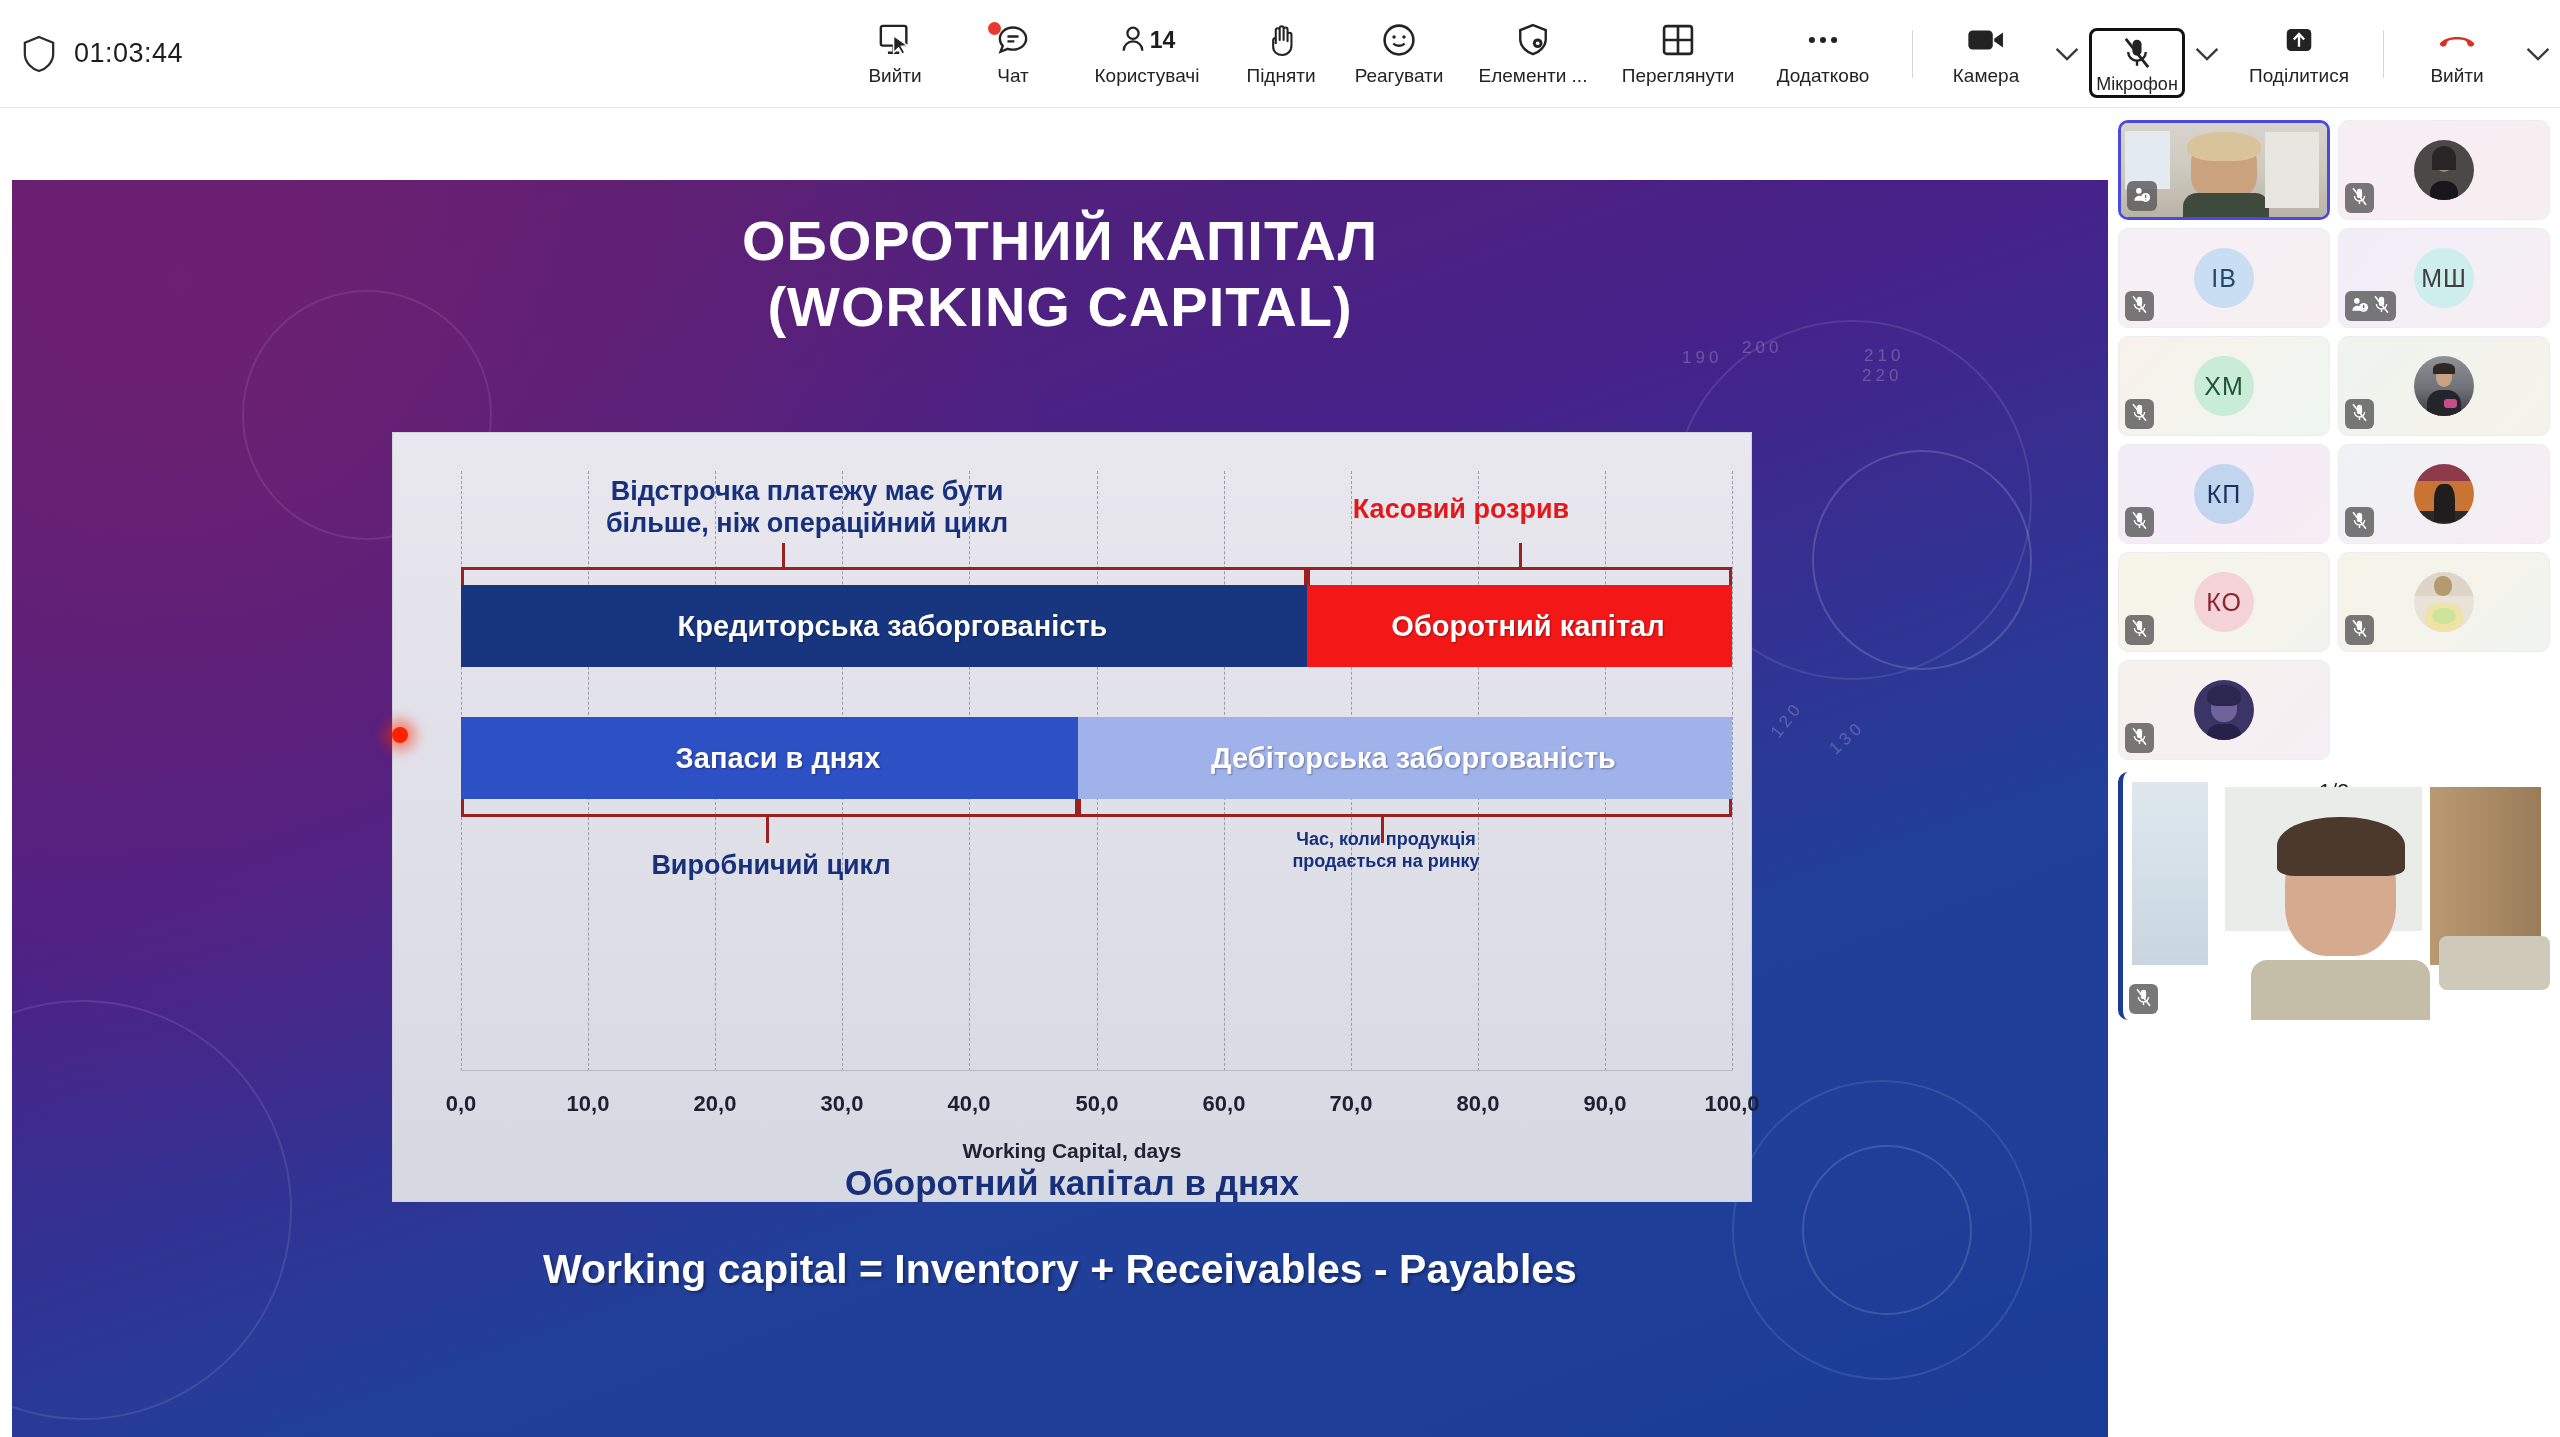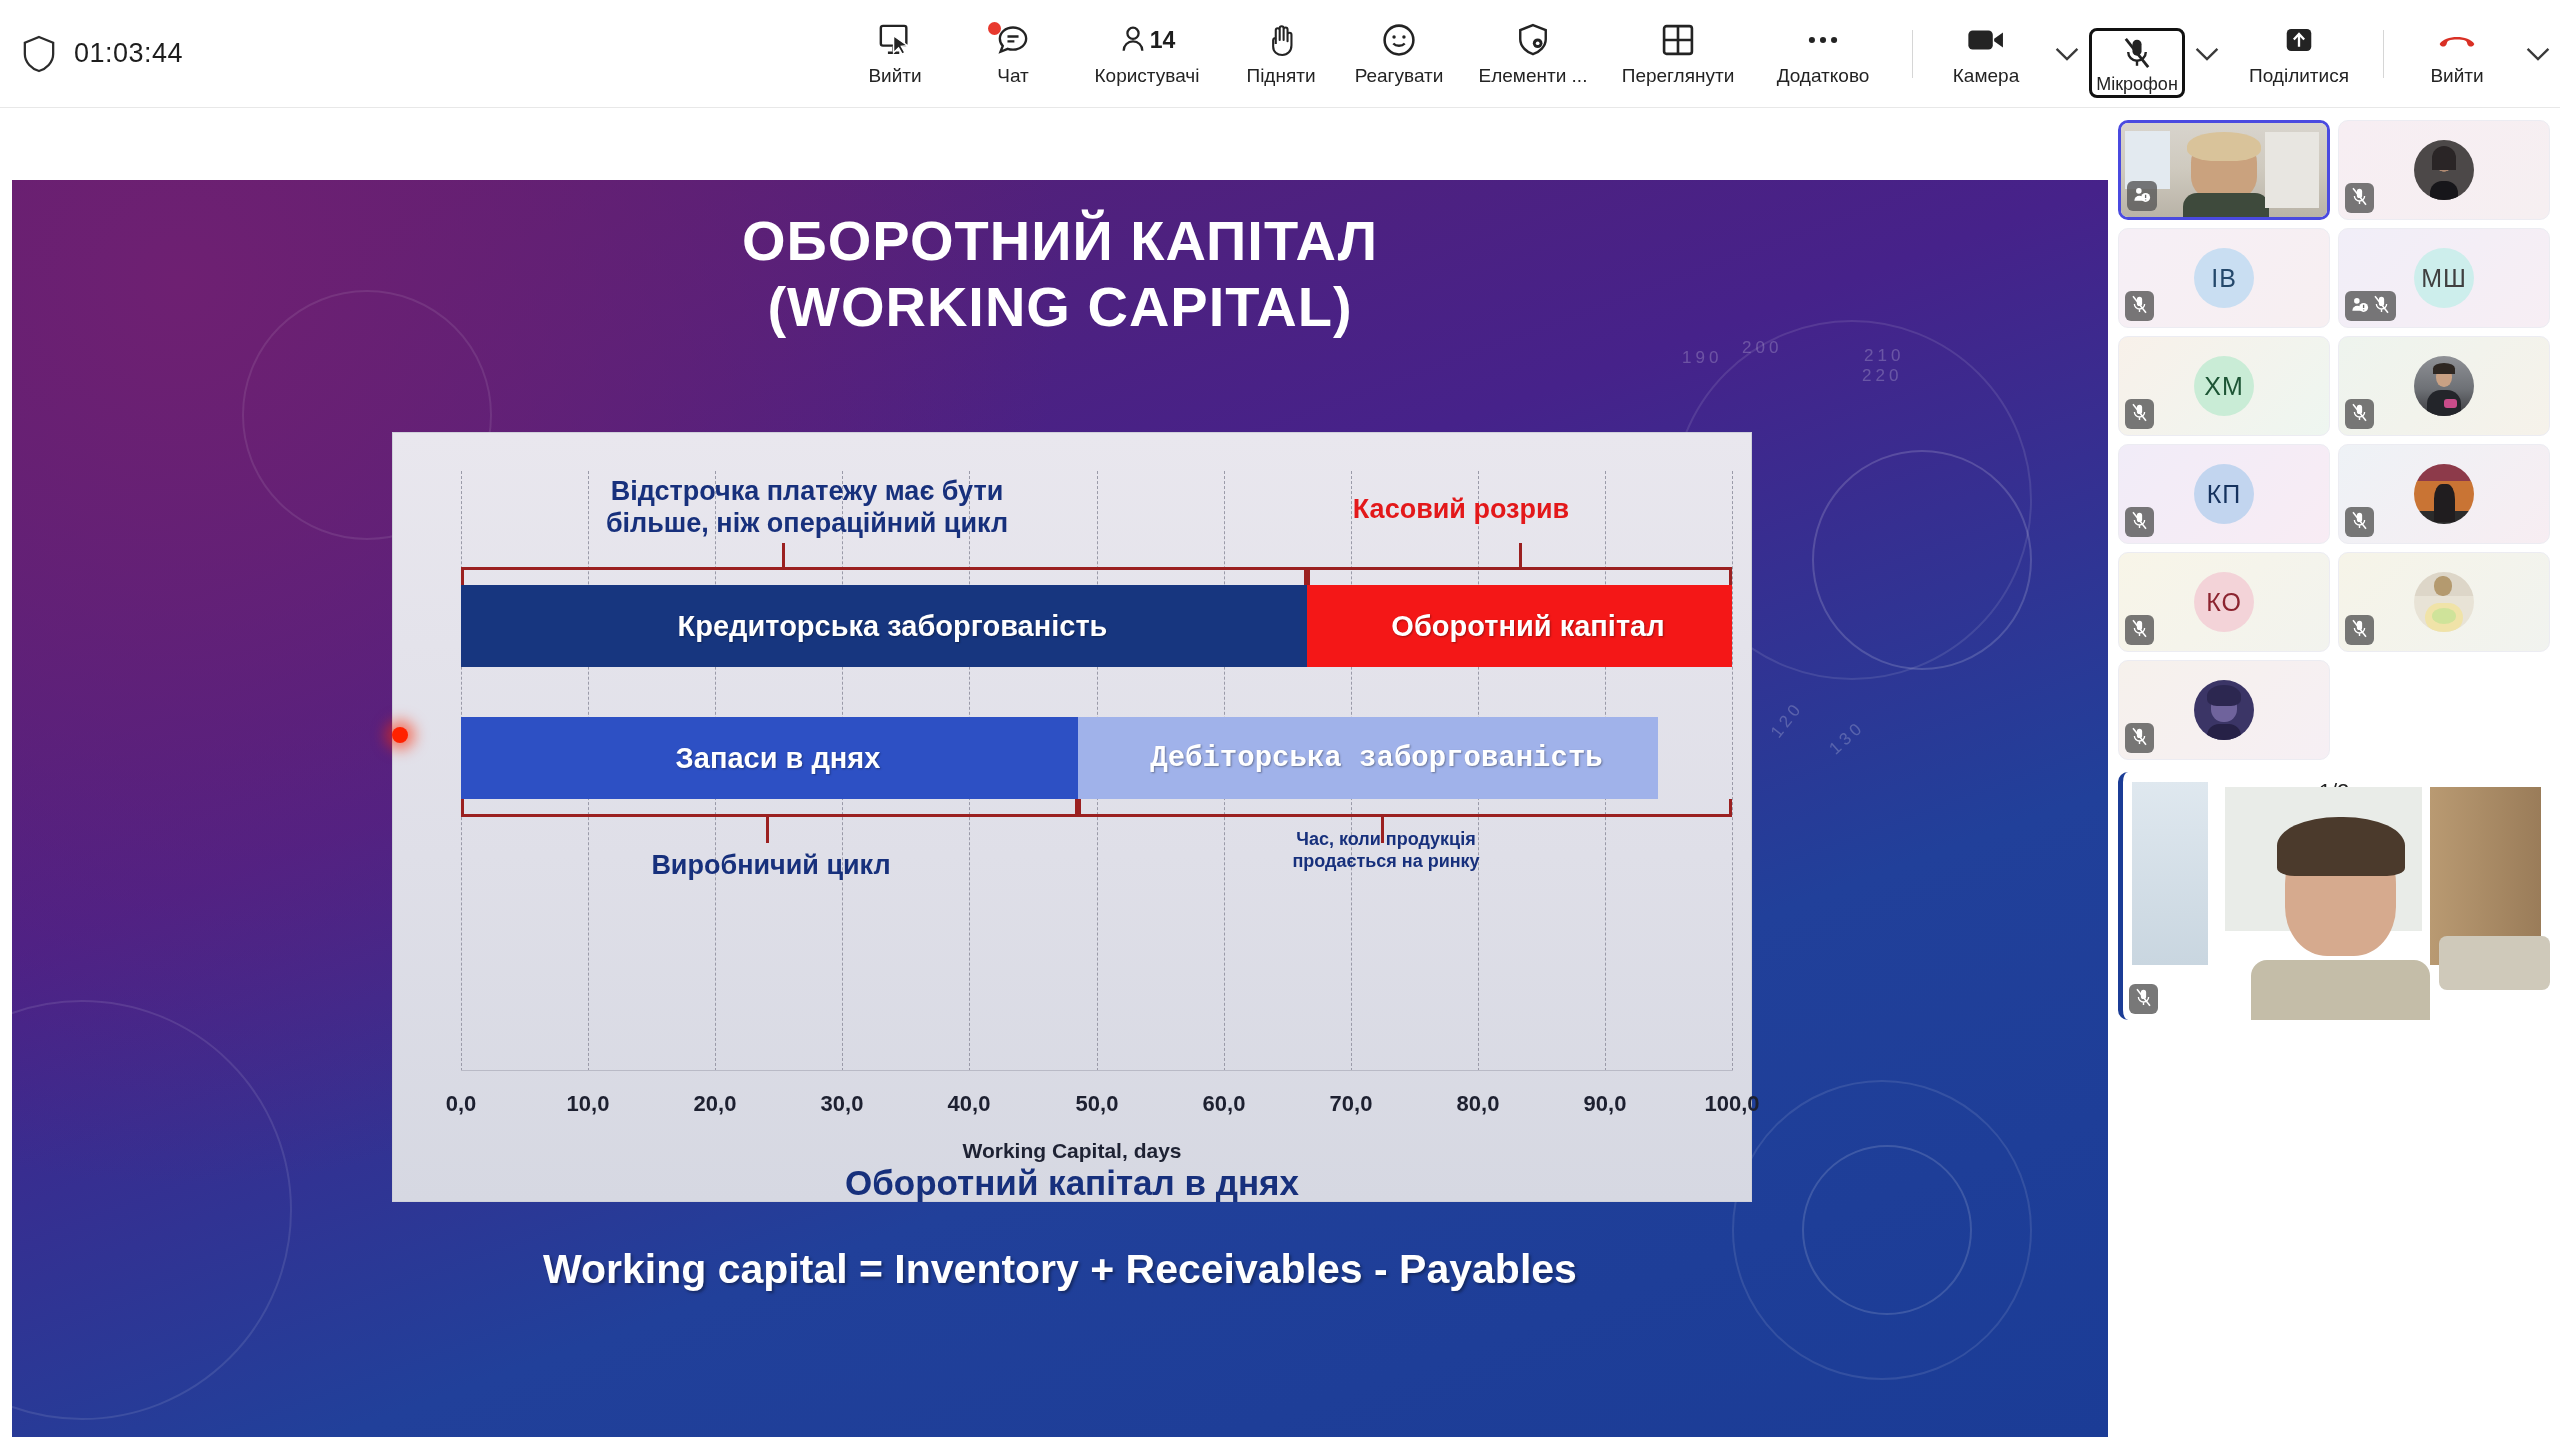--- a/index.html
+++ b/index.html
@@ -391,21 +391,21 @@
 
         <div class="brace" style="left:0px; top:96px; width:846px; height:18px;"></div>
         <div class="brace" style="left:846px; top:96px; width:425px; height:18px;"></div>
         <div class="tick-up" style="left:321px; top:72px; height:26px;"></div>
         <div class="tick-up" style="left:1058px; top:72px; height:26px;"></div>
 
         <div class="bar bar-ap" style="left:0px; top:114px; width:846px; height:82px;">Кредиторська заборгованість</div>
         <div class="bar bar-wc" style="left:846px; top:114px; width:425px; height:82px;">Оборотний капітал</div>
 
         <div class="bar bar-inv" style="left:0px; top:246px; width:617px; height:82px;">Запаси в днях</div>
-        <div class="bar bar-ar" style="left:617px; top:246px; width:580px; height:82px;font-family:Liberation Mono, monospace;">Дебіторська заборгованість</div>
+        <div class="bar bar-ar" style="left:617px; top:246px; width:654px; height:82px;">Дебіторська заборгованість</div>
 
         <div class="brace-d" style="left:0px; top:328px; width:617px; height:18px;"></div>
         <div class="brace-d" style="left:617px; top:328px; width:654px; height:18px;"></div>
         <div class="tick-up" style="left:305px; top:346px; height:26px;"></div>
         <div class="tick-up" style="left:920px; top:346px; height:26px;"></div>
 
         <div class="note note-blue" style="left:100px; top:378px; width:420px; font-size:27px;">Виробничий цикл</div>
         <div class="note note-blue" style="left:690px; top:358px; width:470px; font-size:18px;">
           <div>Час, коли продукція</div>
           <div>продається на ринку</div>

